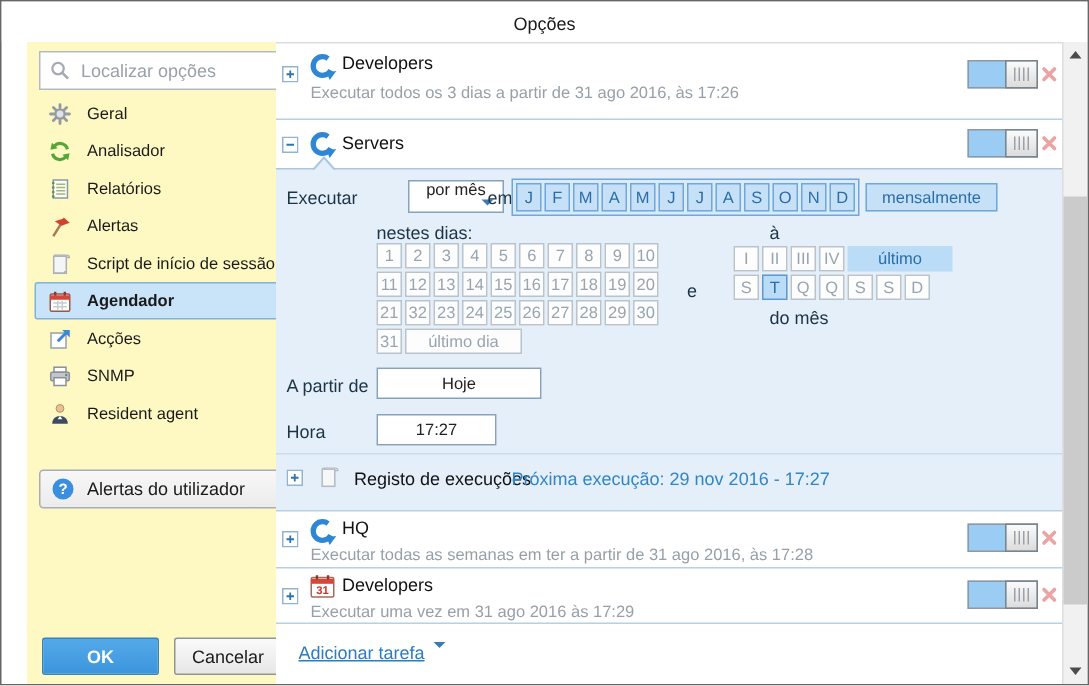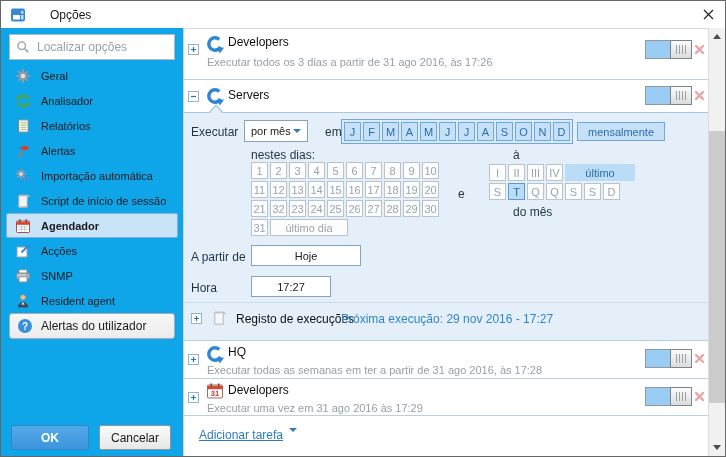--- a/index.html
+++ b/index.html
@@ -4,28 +4,28 @@
 <style>
   * { box-sizing: border-box; margin: 0; padding: 0; }
   html,body { background:#fff; }
   body { font-family: "Liberation Sans", sans-serif; }
 
   .window { position:relative; width:726px; height:457px; background:#fff;
             border:1px solid #666; overflow:hidden; }
 
   
   .titlebar { position:absolute; left:0; top:0; right:0; height:27px;
-              display:flex; align-items:center; padding:0 9px; gap:24px; background:#fff; }
+              display:flex; align-items:center; padding:0 9px; gap:8px; background:#fff;flex-direction:column; }
   .titlebar .title { font-size:12px; color:#1a1a1a; }
   .close-btn { margin-left:auto; width:16px; height:16px; display:flex; align-items:center;
                justify-content:center; cursor:default; }
 
   
-  .sidebar { position:absolute; left:0; top:27px; width:183px; bottom:0;
-             background:#0ea5e9; border-right:1px solid #c9d4dd; }
+  .sidebar { position:absolute; left:17px; top:27px; width:183px; bottom:0;
+             background:#fef9c3; border-right:1px solid #c9d4dd; }
   .searchbox { position:absolute; left:8px; top:6px; width:166px; height:26px;
                border:1px solid #b3bac1; background:#fff; display:flex; align-items:center;
                padding:0 6px; gap:7px; }
   .searchbox input { border:none; outline:none; flex:1; min-width:0; font-size:12px;
                      font-family:"Liberation Sans",sans-serif; color:#444; }
   .searchbox input::placeholder { color:#9aa1a9; }
   .nav { position:absolute; left:0; right:0; top:35px; }
   .nav-item { height:25px; margin:0 5px; display:flex; align-items:center; gap:10px;
               padding-left:8px; font-size:11px; color:#1a1a1a; border:1px solid transparent; }
   .nav-item .nico { width:16px; height:16px; flex:none; display:flex; }
@@ -64,23 +64,23 @@
   
   .panel { height:228px; background:#e4eff9; border-top:1px solid #a9c7df; position:relative; }
   .notch-b { position:absolute; left:24px; top:-9px; width:0; height:0;
              border-left:8px solid transparent; border-right:8px solid transparent;
              border-bottom:9px solid #a9c7df; }
   .notch-f { position:absolute; left:25px; top:-7px; width:0; height:0;
              border-left:7px solid transparent; border-right:7px solid transparent;
              border-bottom:8px solid #e4eff9; }
   .plabel { position:absolute; font-size:12px; color:#1e3444; white-space:nowrap; }
 
-  .combo { position:absolute; left:60px; top:7px; width:64px; height:22px; background:#fff;
+  .combo { position:absolute; left:88px; top:7px; width:64px; height:22px; background:#fff;
            border:1px solid #85a3bd; display:flex; align-items:center; padding:0 6px;
-           font-size:11px; color:#222; }
+           font-size:11px; color:#222;flex-direction:column; }
   .combo .caret { margin-left:auto; width:0; height:0; border-left:4px solid transparent;
                   border-right:4px solid transparent; border-top:4px solid #3a7ab8; }
 
   .months { position:absolute; left:157px; top:6px; display:flex; gap:2px; padding:2px;
             background:#d9eaf9; border:1px solid #70a8d9; }
   .cell { display:flex; align-items:center; justify-content:center; font-size:11px; }
   .mbtn { width:17px; height:19px; background:#c6e1f7; border:1px solid #70a8d9; color:#2b6da9; }
   .mensal { width:auto; height:19px; padding:0 10px; background:#c6e1f7; border:1px solid #70a8d9; color:#2b6da9; }
 
   .days-wrap { position:absolute; left:67px; top:49px; width:188px; height:76px; }
@@ -191,33 +191,20 @@
         <span>Relatórios</span>
       </div>
       <div class="nav-item">
         <span class="nico">
           <svg width="16" height="16" viewBox="0 0 16 16">
             <path d="M3.5 14.5 L11 2.5" stroke="#a87b54" stroke-width="1.6"></path>
             <path d="M11 2.5 L4.5 4.5 L9 7.5 L14.5 5.5 Z" fill="#d6402e"></path>
           </svg>
           </span>
         <span>Alertas</span>
-      </div>
-      <div class="nav-item">
-        <span class="nico">
-          <svg width="16" height="16" viewBox="0 0 16 16">
-            <g stroke="#959ba3" stroke-width="1.4" stroke-linecap="round">
-              <path d="M6 1.5v1.6M6 8.9v1.6M1.5 6h1.6M8.9 6h1.6M2.8 2.8l1.2 1.2M8 8l1.2 1.2M9.2 2.8L8 4M4 8l-1.2 1.2"></path>
-            </g>
-            <circle cx="6" cy="6" r="2.4" fill="#dfe2e6" stroke="#959ba3" stroke-width="1.3"></circle>
-            <path d="M13.5 7.5v4.2h-4" fill="none" stroke="#4a90d9" stroke-width="1.7"></path>
-            <polygon points="10.3,9.4 10.3,14 6.8,11.7" fill="#4a90d9"></polygon>
-          </svg>
-          </span>
-        <span>Importação automática</span>
       </div>
       <div class="nav-item">
         <span class="nico">
           <svg width="16" height="16" viewBox="0 0 16 16">
             <path d="M4 2h8.5a1.8 1.8 0 0 1 1.8 1.8H5.8A1.8 1.8 0 0 0 4 2z" fill="#d6dade" stroke="#aab0b6" stroke-width="0.8"></path>
             <rect x="3.8" y="2.8" width="8.4" height="11.4" fill="#f4f5f6" stroke="#aab0b6"></rect>
             <path d="M3.8 14.2h6a1.6 1.6 0 0 0 1.6-1.6" fill="none" stroke="#aab0b6"></path>
           </svg>
           </span>
         <span>Script de início de sessão</span>

